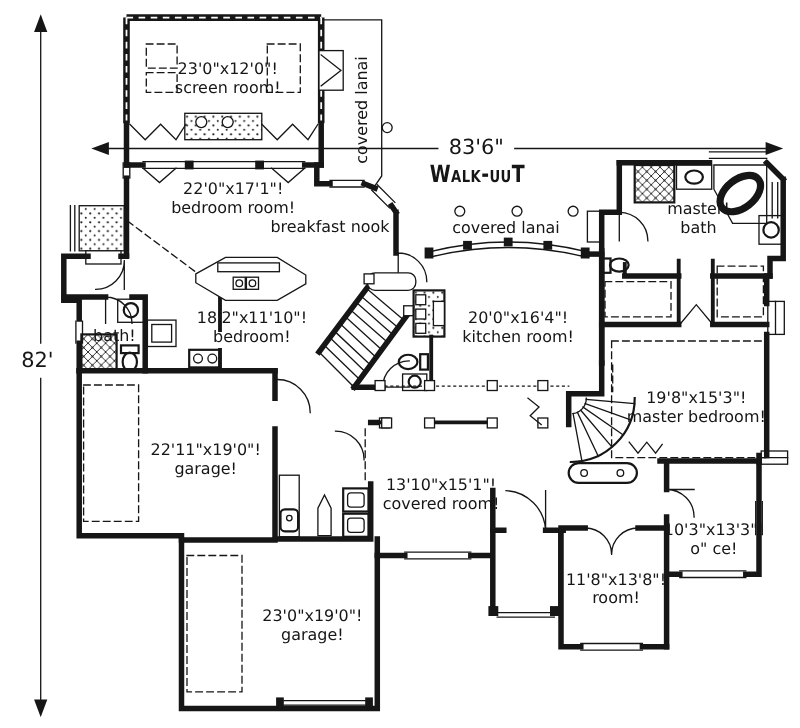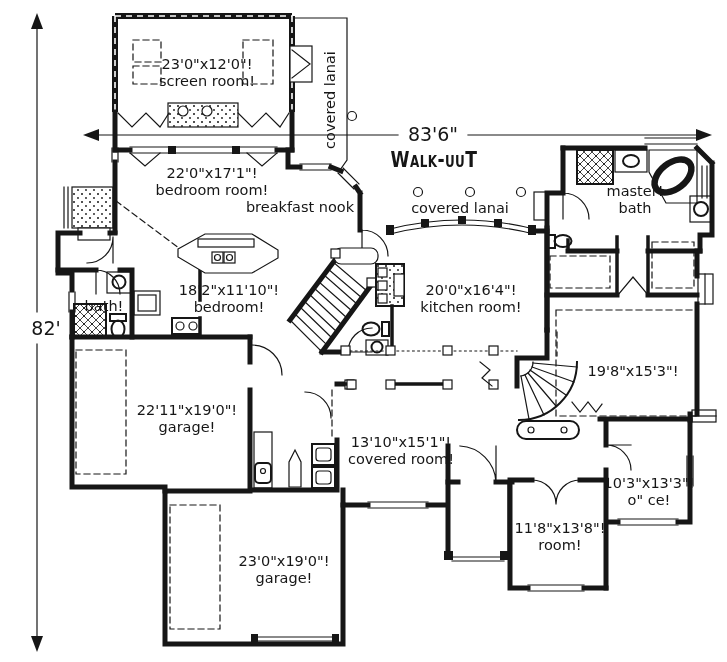--- a/index.html
+++ b/index.html
@@ -313,21 +313,21 @@
       <rect class="t" x="698" y="274" width="15" height="30"></rect>
       <path class="t" d="M705,274 V304"></path>
     </g>
     <g>
       <rect class="t" x="692" y="410" width="24" height="12"></rect>
       <path class="t" d="M692,416 H716"></path>
     </g>
   </g>
 </svg>
 
-  <div class="lbl big" style="left:46px;top:328px;">82'</div>
+  <div class="lbl big" style="left:34px;top:328px;">82'</div>
   <div class="lbl big" style="left:433px;top:134px;">83'6"</div>
   <div class="lbl title" style="left:434px;top:160px;">Walk-uuT</div>
 
   <div class="lbl" style="left:207px;top:72px;">
     <div>23'0"x12'0"!</div>
     <div>screen room!</div>
   </div>
 
   <div class="lbl vert" style="left:330px;top:100px;">covered lanai</div>
 
@@ -352,20 +352,21 @@
 
   <div class="lbl" style="left:104px;top:306px;">bath!</div>
 
   <div class="lbl" style="left:471px;top:298px;">
     <div>20'0"x16'4"!</div>
     <div>kitchen room!</div>
   </div>
 
   <div class="lbl" style="left:633px;top:371px;">
     <div>19'8"x15'3"!</div>
+    <div>master bedroom!</div>
   </div>
 
   <div class="lbl" style="left:187px;top:418px;">
     <div>22'11"x19'0"!</div>
     <div>garage!</div>
   </div>
 
   <div class="lbl" style="left:401px;top:450px;">
     <div>13'10"x15'1"!</div>
     <div>covered room!</div>

